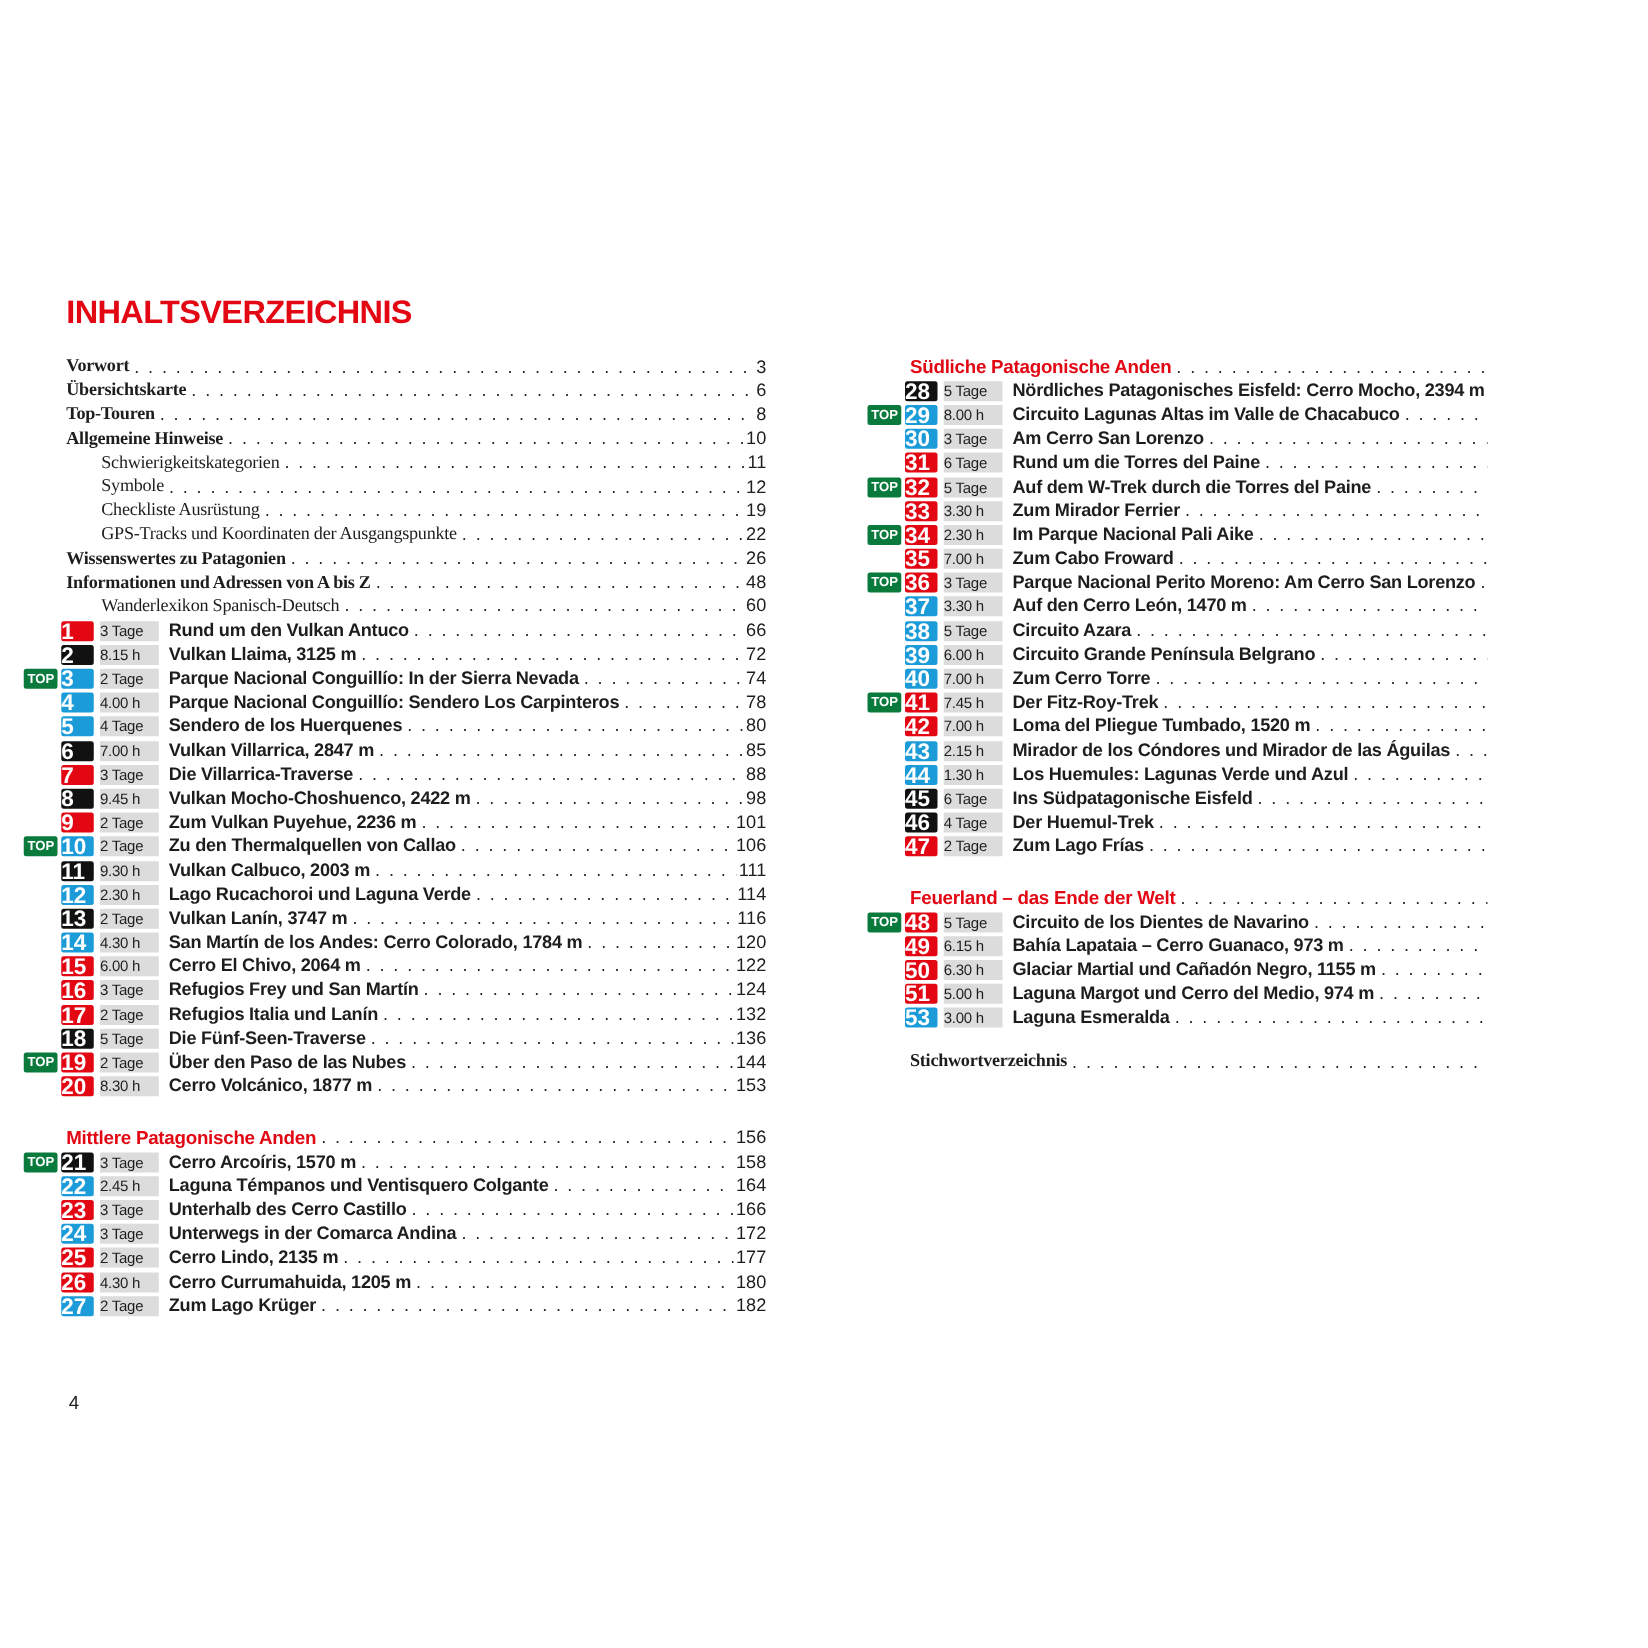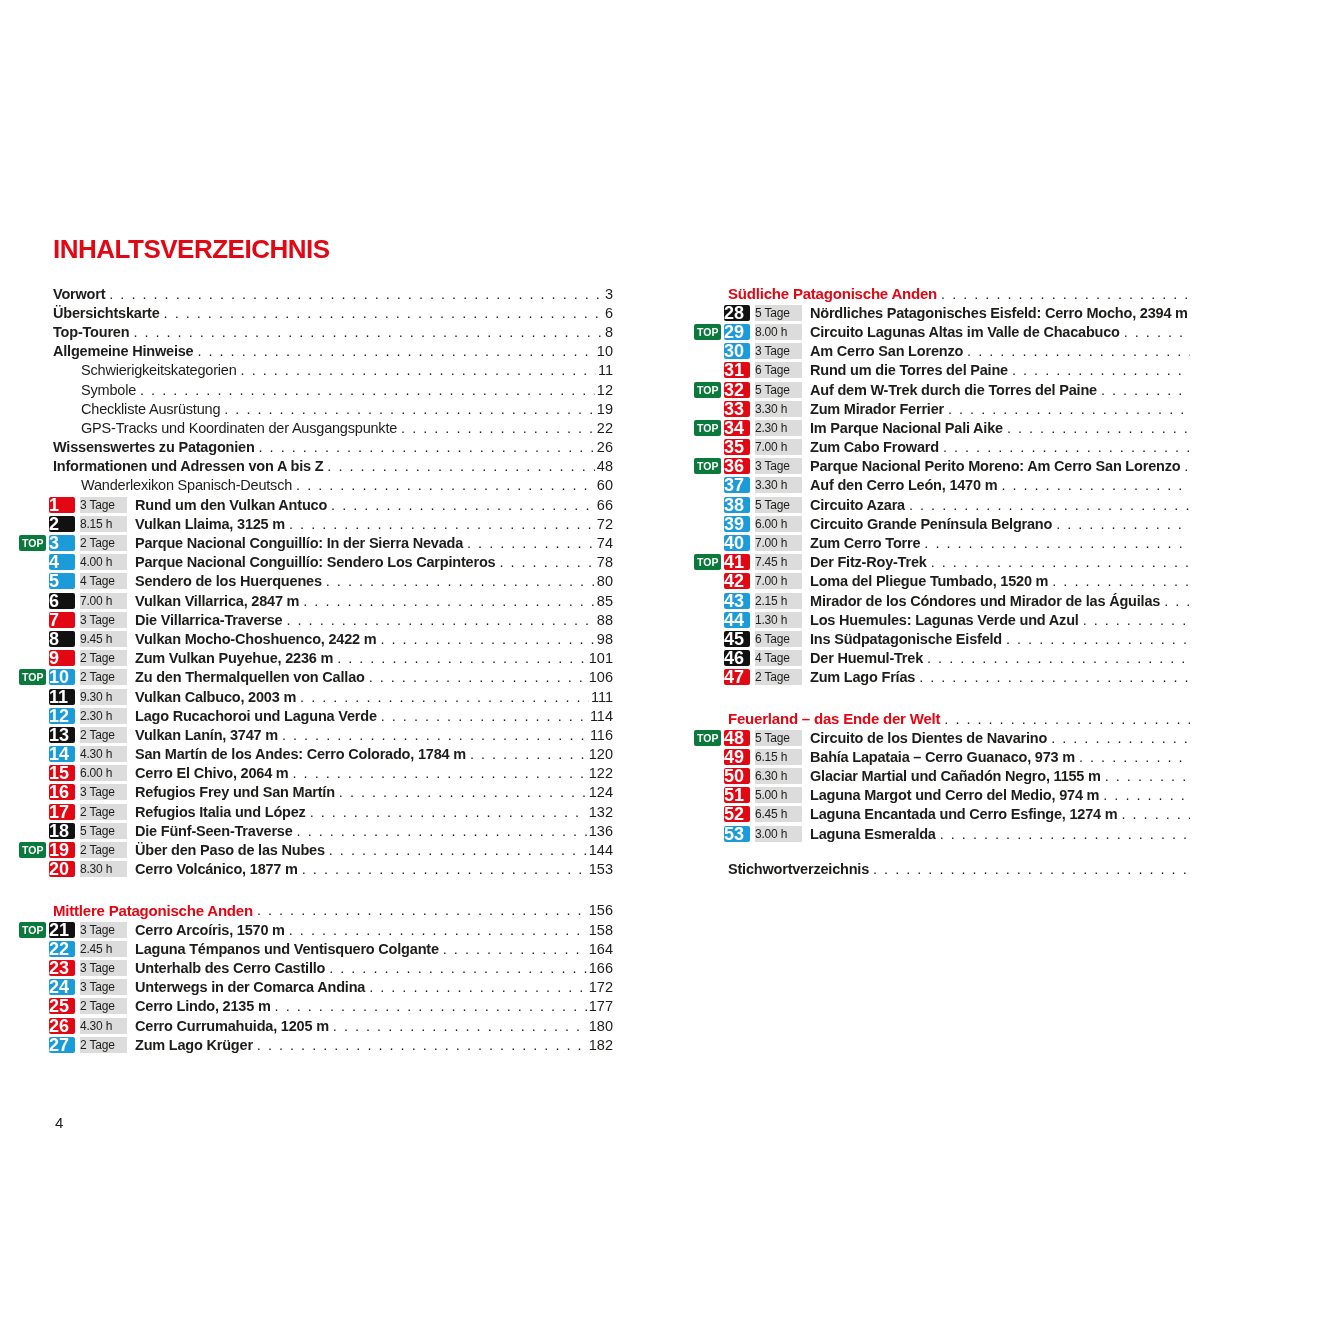--- a/index.html
+++ b/index.html
@@ -39,21 +39,21 @@
   }
   .numbadge.red{background:var(--red);}
   .numbadge.blue{background:var(--blue);}
   .numbadge.black{background:var(--black);}
   .time{
     flex:0 0 47px; height:16px; line-height:16px; background:var(--time_bg);
     font-size:12px; text-align:left; margin-right:8px; color:var(--text);
     letter-spacing:-0.2px;
   }
   .label{font-weight:bold;}
-  .fm .label{margin-left:4px;}
+  .fm .label{margin-left:4px;font-family:Liberation Serif, serif;}
   .fm.sub .label{margin-left:32px; font-weight:normal;}
   .sechead{margin-top:22px;}
   .col-right .sechead:first-child{margin-top:0;}
   .sechead .label{color:var(--red); margin-left:4px; font-size:15px;}
   .footer-row{margin-top:16px;align-items:center;}
   .footer-row .label{margin-left:4px;}
   .leader{
     flex:1 1 auto; overflow:hidden; font-weight:normal; margin:0 2px 0 4px;
     letter-spacing:1.5px; color:var(--text);
   }
@@ -266,21 +266,21 @@
         <span class="numbadge red">16</span>
         <span class="time">3 Tage</span>
         <span class="label">Refugios Frey und San Martín</span>
         <span class="leader"></span>
         <span class="pg">124</span>
       </div>
       <div class="row entry">
         <span class="topslot"></span>
         <span class="numbadge red">17</span>
         <span class="time">2 Tage</span>
-        <span class="label">Refugios Italia und López</span>
+        <span class="label">Refugios Italia und Lanín</span>
         <span class="leader"></span>
         <span class="pg">132</span>
       </div>
       <div class="row entry">
         <span class="topslot"></span>
         <span class="numbadge black">18</span>
         <span class="time">5 Tage</span>
         <span class="label">Die Fünf-Seen-Traverse</span>
         <span class="leader"></span>
         <span class="pg">136</span>
@@ -577,28 +577,20 @@
         <span class="leader"></span>
         <span class="pg">295</span>
       </div>
       <div class="row entry">
         <span class="topslot"></span>
         <span class="numbadge red">51</span>
         <span class="time">5.00 h</span>
         <span class="label">Laguna Margot und Cerro del Medio, 974 m</span>
         <span class="leader"></span>
         <span class="pg">298</span>
-      </div>
-      <div class="row entry">
-        <span class="topslot"></span>
-        <span class="numbadge red">52</span>
-        <span class="time">6.45 h</span>
-        <span class="label">Laguna Encantada und Cerro Esfinge, 1274 m</span>
-        <span class="leader"></span>
-        <span class="pg">302</span>
       </div>
       <div class="row entry">
         <span class="topslot"></span>
         <span class="numbadge blue">53</span>
         <span class="time">3.00 h</span>
         <span class="label">Laguna Esmeralda</span>
         <span class="leader"></span>
         <span class="pg">304</span>
       </div>
       <div class="row fm footer-row">

